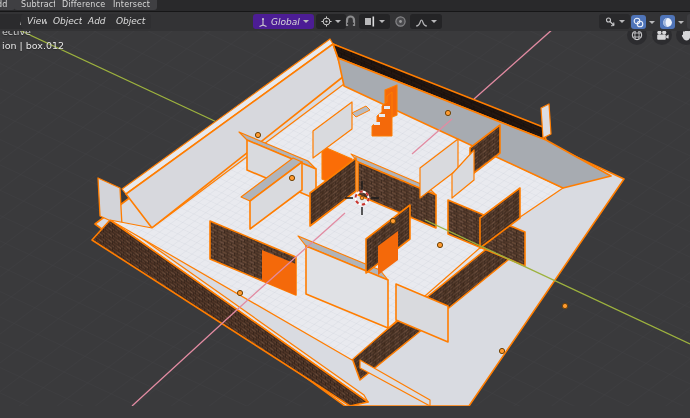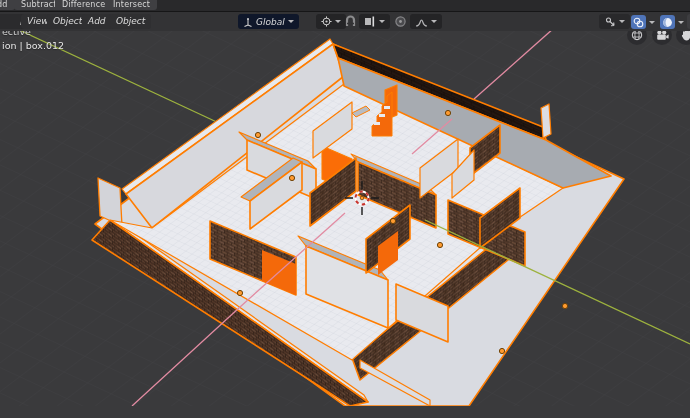--- a/index.html
+++ b/index.html
@@ -43,21 +43,21 @@
   <div class="hbtn" style="left:-16px;width:48px;justify-content:flex-end">
     <span>le</span>
     <span class="chev"></span>
   </div>
 
   <div class="menu" style="left:21px">View</div>
   <div class="menu" style="left:47px">Object</div>
   <div class="menu" style="left:82px">Add</div>
   <div class="menu" style="left:110px">Object</div>
 
-  <div class="hbtn" style="left:238px;background:#0f172a">
+  <div class="hbtn" style="left:253px;background:#4c1d95">
     <span class="iconwrap">
       <svg width="10" height="10" viewBox="0 0 10 10">
           <path d="M5 8V2 M5 8L1.5 9.5 M5 8L8.5 9.5" stroke="#cfcfcf" stroke-width="1.1" fill="none"></path>
           <circle cx="5" cy="2" r="1" fill="#cfcfcf"></circle>
         </svg>
     </span>
     <span>Global</span>
     <span class="chev"></span>
   </div>
 

